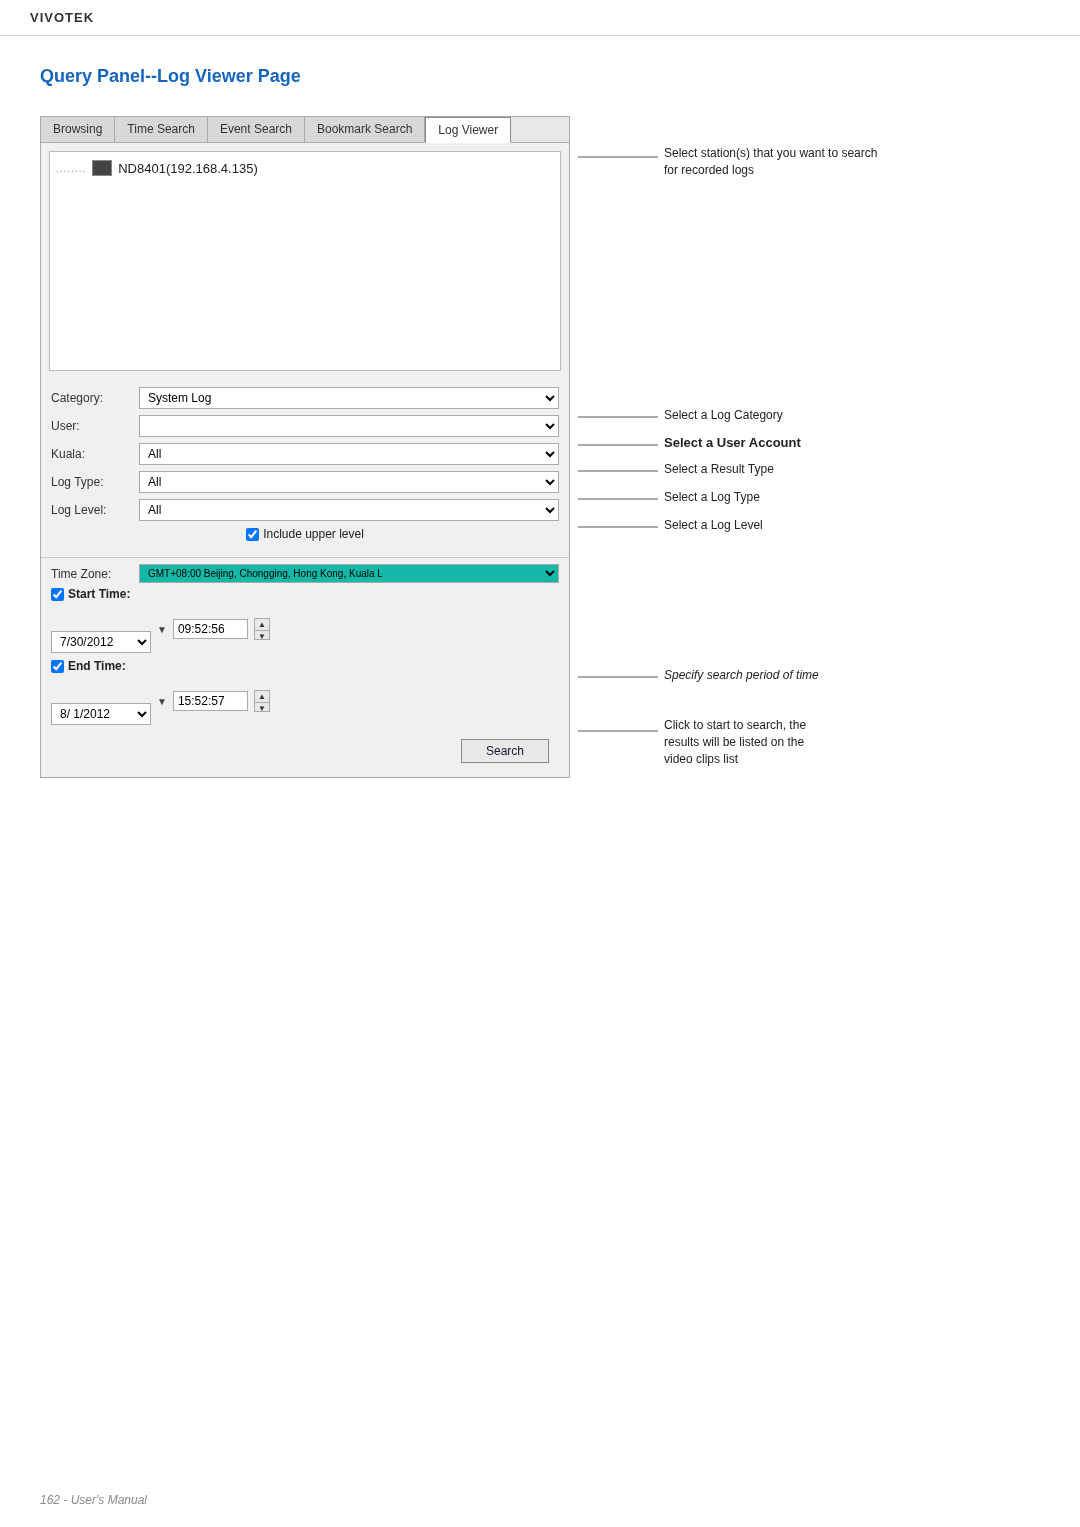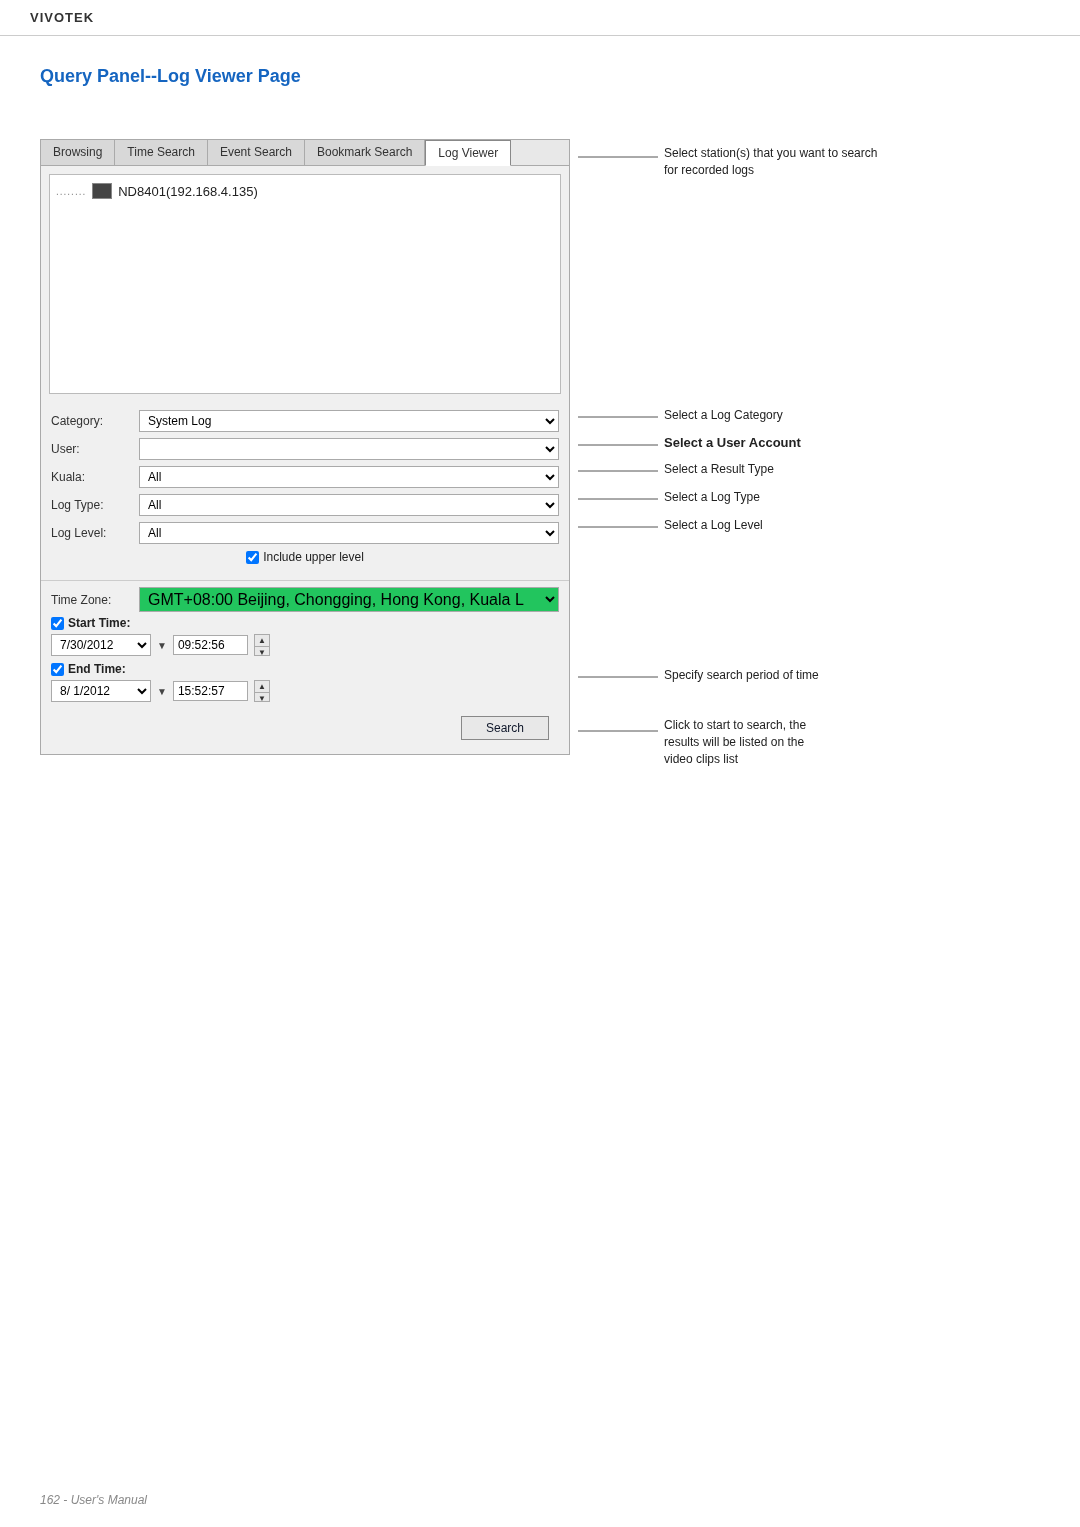--- a/index.html
+++ b/index.html
@@ -146,24 +146,24 @@
       margin-bottom: 4px;
       gap: 8px;
       font-size: 12px;
     }
     .time-label-inline {
       width: 80px;
       font-size: 12px;
       color: #333;
     }
     .time-zone-select {
-      font-size: 16px;
+      font-size: 10px;
       padding: 2px 4px;
       border: 1px solid #aaa;
-      background: #22c55e;
+      background: #14b8a6;
       flex: 1;
     }
     .checkbox-label {
       display: flex;
       align-items: center;
       gap: 4px;
       font-size: 12px;
       font-weight: bold;
     }
     .date-time-row {
@@ -172,20 +172,21 @@
       gap: 6px;
       margin-bottom: 6px;
       padding-left: 0;
     }
     .date-select {
       font-size: 12px;
       padding: 2px 4px;
       border: 1px solid #aaa;
       background: #fff;
       width: 100px;
+      margin-top: 26px;
     }
     .time-input {
       font-size: 12px;
       padding: 2px 4px;
       border: 1px solid #aaa;
       background: #fff;
       width: 75px;
     }
     .spinner-btn {
       display: flex;
@@ -401,21 +402,21 @@
       </div>
 
       <div style="position:absolute; top:383px; left:86px; font-size:12px;">
         <span>Select a Log Type</span>
       </div>
 
       <div style="position:absolute; top:411px; left:86px; font-size:12px;">
         <span>Select a Log Level</span>
       </div>
 
-      <div style="position:absolute; top:561px; left:86px; font-size:12px;">
+      <div style="position:absolute; top:561px; left:86px; font-size:12px;font-style:italic;">
         <span>Specify search period of time</span>
       </div>
 
       <div style="position:absolute; top:610px; left:86px; font-size:12px; line-height:1.4; max-width:220px;">
         <span>Click to start to search, the<br>results will be listed on the<br>video clips list</span>
       </div>
 
     </div>
 
   </div>

